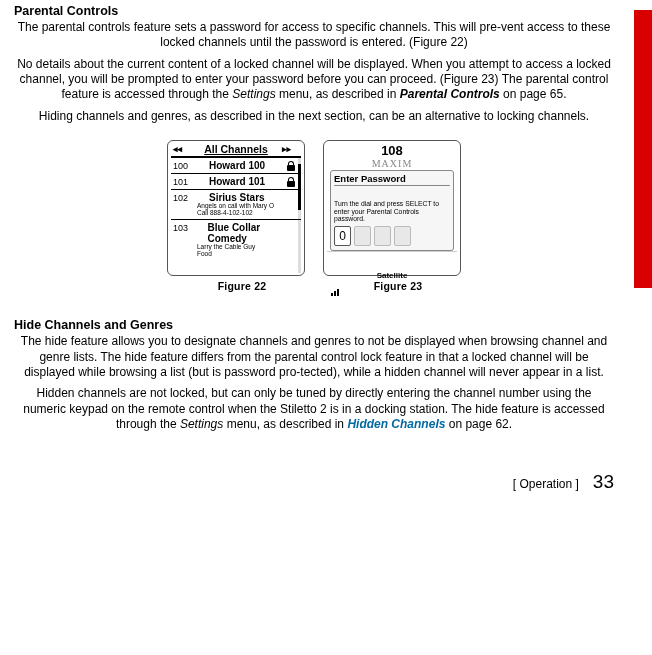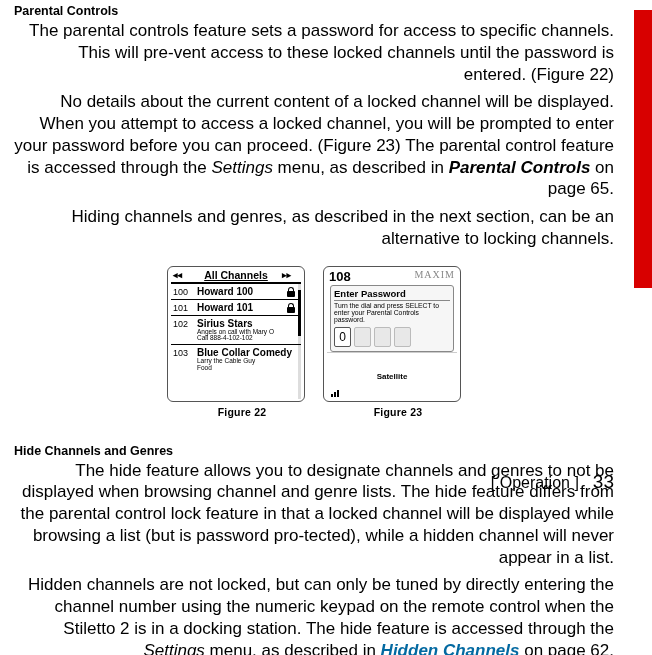--- a/index.html
+++ b/index.html
@@ -1,64 +1,64 @@
 <!DOCTYPE html>
 <html><head>
 <meta charset="utf-8">
 <style>
   * { box-sizing: border-box; margin: 0; padding: 0; }
   html, body { width: 652px; height: 655px; font-family: Arial, Helvetica, sans-serif; background: #fff; color: #000; }
   .page { position: relative; width: 652px; height: 515px; padding: 4px 38px 0 14px; }
   .red-tab { position: absolute; right: 0; top: 10px; width: 18px; height: 278px; background: #d80000; }
   h2.section { font-size: 12.5px; font-weight: bold; margin-bottom: 2px; }
-  p.body { font-size: 17px; line-height: 1.28; margin-bottom: 6px; text-align: right; }
+  p.body { font-size: 12px; line-height: 1.28; margin-bottom: 6px; text-align: center; }
   p.body .ital { font-style: italic; }
   p.body .boldital { font-style: italic; font-weight: bold; }
   p.body .redbold { color: #0369a1; font-weight: bold; font-style: italic; }
 
   .figs { display: flex; justify-content: center; gap: 18px; margin: 16px 0 26px; }
   .fig { display: flex; flex-direction: column; align-items: center; }
   .fig .caption { font-size: 10.5px; font-weight: bold; margin-top: 4px; letter-spacing: .2px; padding-left: 12px; }
 
   
   .dev { width: 138px; height: 136px; border: 1px solid #555; border-radius: 6px; background: #fff; display: flex; flex-direction: column; padding: 2px 3px; font-family: Arial, sans-serif; }
   .dev .hdr { display: flex; align-items: center; justify-content: center; border-bottom: 2px solid #000; padding: 0 2px 1px; font-weight: bold; font-size: 10.5px; position: relative; text-decoration: underline; }
   .dev .arrL, .dev .arrR { font-size: 9px; position: absolute; top: 1px; }
   .dev .arrL { left: 2px; } .dev .arrR { right: 10px; }
   .dev .list { flex: 1; overflow: hidden; position: relative; }
   .dev .scrollbar { position: absolute; right: 0; top: 0; bottom: 0; width: 3px; background: #ddd; }
   .dev .scrollbar::after { content:""; position:absolute; left:0; top:6px; width:3px; height:46px; background:#000; }
   .dev .row { border-bottom: 1px solid #000; padding: 2px 6px 2px 2px; position: relative; }
   .dev .row.last { border-bottom: none; }
-  .dev .chline { display: flex; gap: 4px; align-items: baseline; }
+  .dev .chline { display: flex; gap: 16px; align-items: baseline; }
   .dev .num { font-size: 9px; width: 20px; }
   .dev .name { font-size: 10px; font-weight: bold; }
   .dev .sub { font-size: 6.5px; margin-left: 24px; line-height: 1.05; }
   .dev .lock { position: absolute; right: 6px; top: 3px; width: 8px; height: 10px; }
   .dev .lock::before { content:""; position:absolute; bottom:0; left:0; width:8px; height:6px; background:#000; border-radius:1px;}
   .dev .lock::after { content:""; position:absolute; top:0; left:1px; width:4px; height:4px; border:1px solid #000; border-bottom:none; border-radius:3px 3px 0 0;}
 
   
-  .dev2 .brandrow { display:flex; align-items:flex-start; justify-content:space-between; padding:0 2px; }
+  .dev2 .brandrow { display:flex; align-items:center; justify-content:space-between; padding:0 2px;flex-direction:column; }
   .dev2 .chno { font-size: 13px; font-weight: bold; }
   .dev2 .brand { font-family: 'Times New Roman', serif; font-size: 10px; letter-spacing: 1px; color:#888; }
   .dev2 .panel { margin: 1px 3px 0; border: 1px solid #888; border-radius: 3px; padding: 2px 3px 4px; background:#f6f6f6; }
-  .dev2 .ptitle { font-size: 9.5px; font-weight: bold; border-bottom:1px solid #888; padding-bottom:1px; margin-bottom:1px;}
+  .dev2 .ptitle { font-size: 9.5px; font-weight: bold; border-bottom:1px solid #888; padding-bottom:1px; margin-bottom:14px;}
   .dev2 .pinstr { font-size: 6.8px; line-height:1.1; margin-bottom:3px; }
   .dev2 .pins { display:flex; gap:3px; }
   .dev2 .pin { width:17px; height:20px; border:1px solid #555; border-radius:2px; background:#fff; font-size:12px; display:flex; align-items:center; justify-content:center; }
   .dev2 .pin.blank { background:#e8e8e8; border-color:#bbb; }
   .dev2 .ftr { margin-top:auto; display:flex; align-items:center; justify-content:center; font-size:8px; font-weight:bold; padding:20px 4px; position:relative;}
   .dev2 .sigL { position:absolute; left:4px; bottom:4px; width:14px; height:7px; }
   .dev2 .sigL span{position:absolute;bottom:0;width:2px;background:#000;}
   .dev2 .sigL span:nth-child(1){left:0;height:3px;} .dev2 .sigL span:nth-child(2){left:3px;height:5px;} .dev2 .sigL span:nth-child(3){left:6px;height:7px;}
   .dev2 .ftr::before{content:"";position:absolute;top:0;left:0;right:0;border-top:1px solid #ccc;}
 
   .footer { position: absolute; right: 38px; bottom: 22px; display: flex; align-items: baseline; gap: 14px; }
-  .footer .sect { font-size: 16px; }
+  .footer .sect { font-size: 12px; }
   .footer .sect .b1, .footer .sect .b2 { font-weight: normal; }
   .footer .pgno { font-size: 19px; }
 </style>
 </head>
 <body>
 
 <div class="page">
   <div class="red-tab"></div>
 
   <h2 class="section">Parental Controls</h2>

